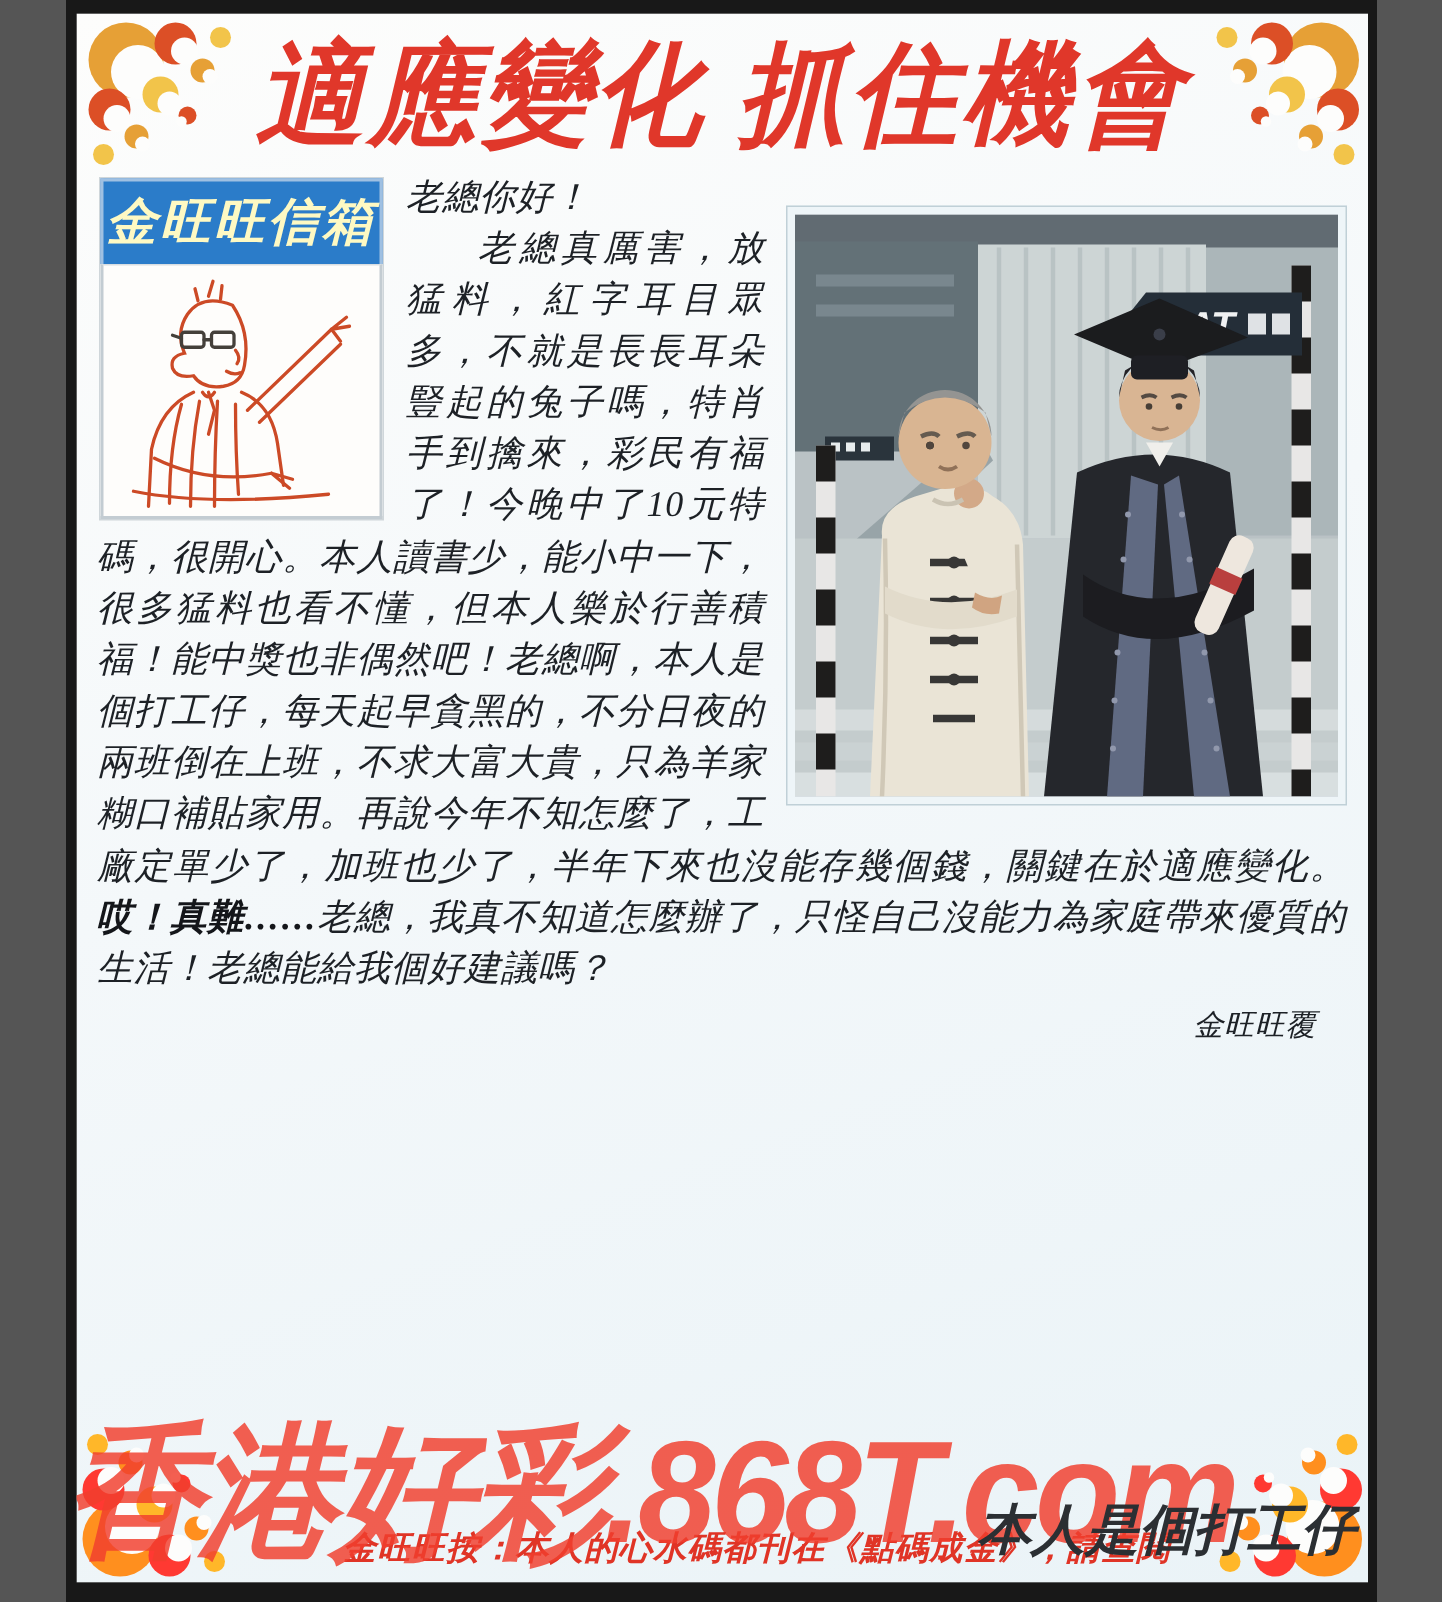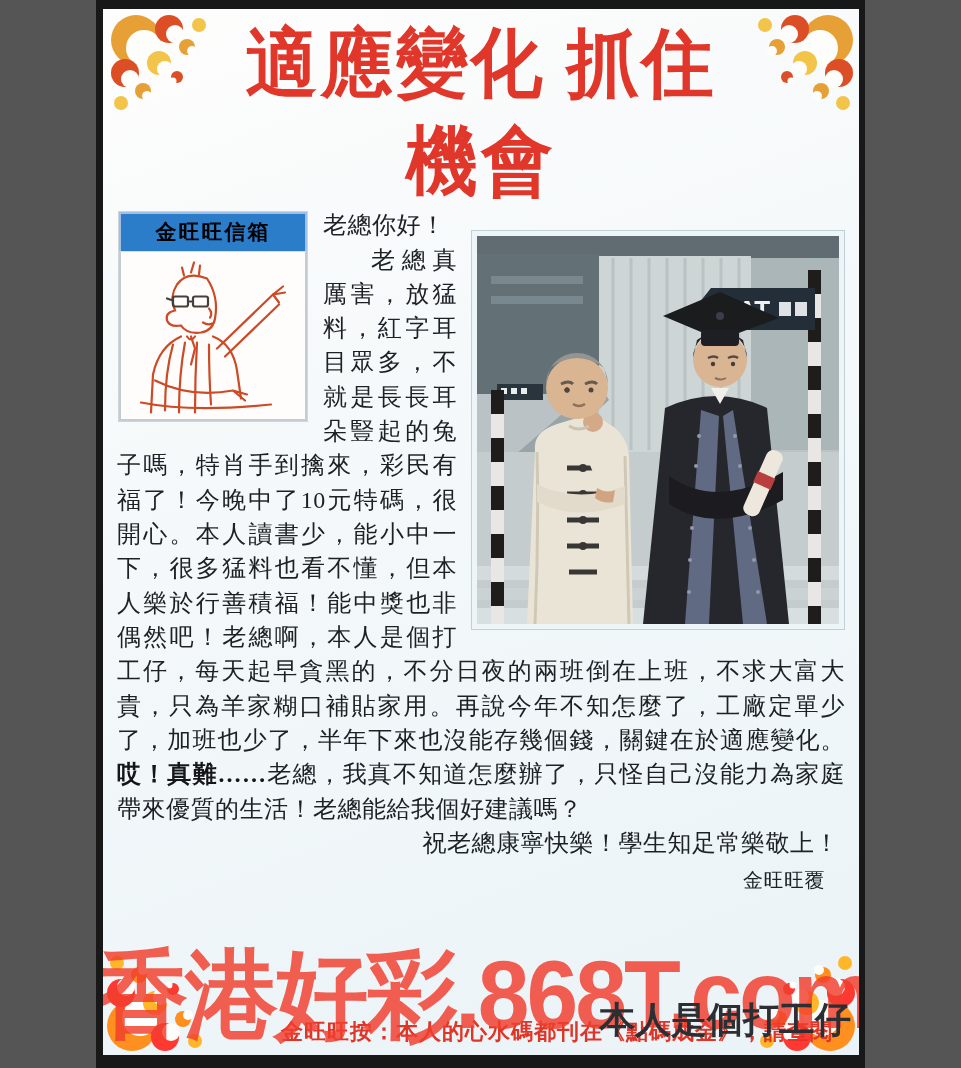--- a/index.html
+++ b/index.html
@@ -1,23 +1,24 @@
 <!DOCTYPE html>
 <html><head>
 <meta charset="utf-8">
 <style>
   * { margin:0; padding:0; box-sizing:border-box; }
   html,body { background:#555; }
   .page {
-    position:relative; width:769px; height:1068px; margin:0 auto;
+    position:relative; width:874px; height:1068px; margin:0 auto;
     background:linear-gradient(160deg,#fdfdfc 0%, #f4f8fa 45%, #eaf3f7 100%);
     border-style:solid; border-color:#181818;
     border-width:9px 6px 13px 7px;
     overflow:hidden;
     font-family:"Liberation Serif", serif;
+    font-style:italic;
   }
   
   .orn { position:absolute; width:126px; height:126px; z-index:1; }
   .orn svg { width:100%; height:100%; }
   .orn.tl { left:6px; top:4px; }
   .orn.tr { right:4px; top:4px; transform:scaleX(-1); }
   .orn.bl { left:2px; bottom:2px; transform:scaleY(-1); filter:hue-rotate(-14deg) saturate(1.45); }
   .orn.br { right:2px; bottom:2px; transform:scale(-1,-1); filter:hue-rotate(-14deg) saturate(1.45); }
   
   .headline {
@@ -25,23 +26,23 @@
     margin:6px 120px 4px 120px;
     font-size:72px; font-weight:900; color:#e0372a;
     letter-spacing:3px; line-height:1.3;
     transform:scaleY(1.05); transform-origin:top center;
     font-family:"Liberation Serif", serif;
   }
   .article { position:relative; z-index:2; padding:2px 14px 0 14px; }
   
   .mailbox { float:left; width:188px; margin:4px 16px 6px 2px; background:#fff; box-shadow:0 0 0 1px #cfd6da; }
   .mailbox-header {
-    background:#2b7cc9; color:#000000; text-align:center;
+    background:#2b7cc9; color:#fef9c3; text-align:center;
     font-family:"Liberation Sans", sans-serif; font-weight:bold;
-    font-size:21px; letter-spacing:2px; padding:4px 0 5px 0;
+    font-size:34px; letter-spacing:2px; padding:4px 0 5px 0;
     border:2px solid #9fc0e2; border-bottom:none;
   }
   .mailbox-body { border:2px solid #c3ccd2; border-top:1px solid #d8dee2; background:#fefdfb; height:170px; }
   .mailbox-body svg { width:100%; height:100%; display:block; }
   
   .photo-wrap { float:right; width:374px; margin:22px 0 12px 14px; padding:5px; background:#eef5f8; border:1px solid #c0d0d7; }
   .photo-wrap svg { display:block; width:362px; height:388px; }
   
   .txt {
     font-size:24px; line-height:1.43; color:#1d2126;
@@ -302,21 +303,20 @@
           <rect x="224" y="94" width="38" height="16" rx="4" fill="#101218"></rect>
           <circle cx="243" cy="80" r="4" fill="#2e3340"></circle>
         </g>
 
         <rect x="0" y="0" width="362" height="388" fill="#e8d9c8" opacity="0.07"></rect>
       </svg>
     </div>
 
     <p class="txt">老總你好！</p>
     <p class="txt indent"><span>老總真厲害，放猛料，紅字耳目眾多，不就是長長耳朵豎起的兔子嗎，特肖手到擒來，彩民有福了！今晚中了10元特碼，很開心。本人讀書少，能小中一下，很多猛料也看不懂，但本人樂於行善積福！能中獎也非偶然吧！老總啊，本人是個打工仔，每天起早貪黑的，不分日夜的兩班倒在上班，不求大富大貴，只為羊家糊口補貼家用。再說今年不知怎麼了，工廠定單少了，加班也少了，半年下來也沒能存幾個錢，關鍵在於適應變化。</span><b class="emph">哎！真難……</b><span>老總，我真不知道怎麼辦了，只怪自己沒能力為家庭帶來優質的生活！老總能給我個好建議嗎？</span></p>
-    <p class="txt right-line">祝老總康寧快樂！學生知足常樂敬上！</p>
 
     <div class="reply">
       <p class="txt signature">金旺旺覆</p>
     </div>
   </div>
 
   <div class="footer">
     <span class="footer-note">金旺旺按：本人的心水碼都刊在《點碼成金》，請查閱</span>
   </div>
   <span class="stamp">本人是個打工仔</span>

